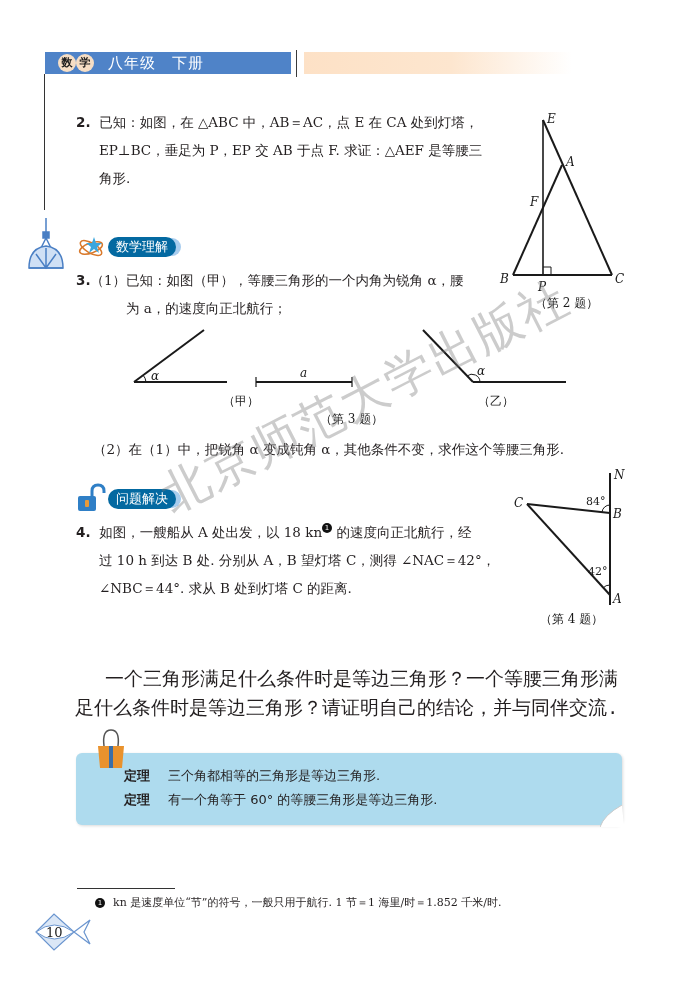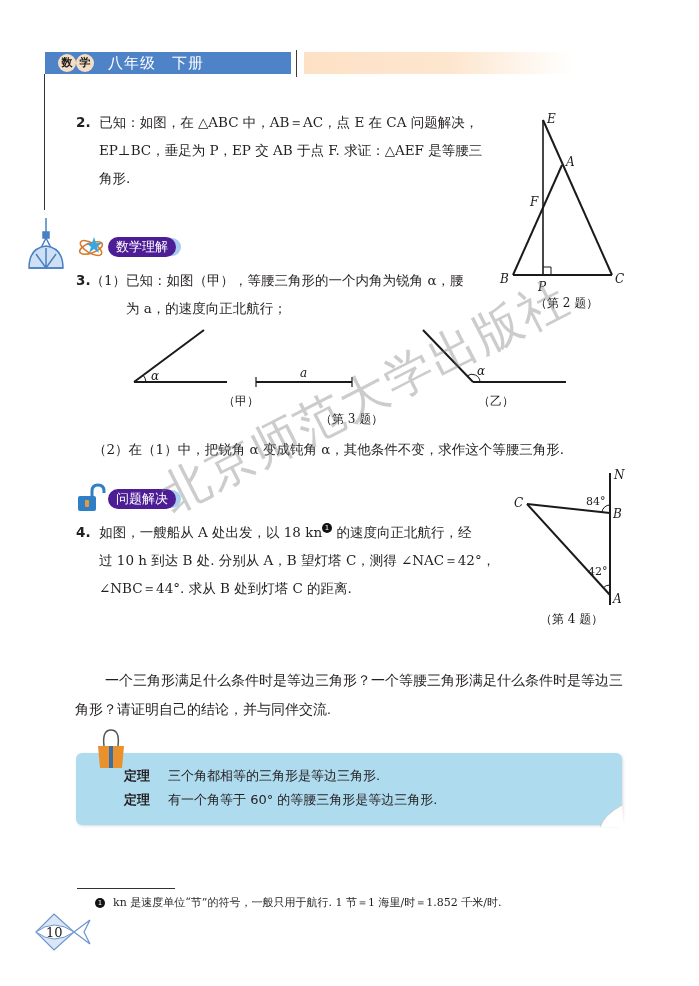--- a/index.html
+++ b/index.html
@@ -38,30 +38,30 @@
 
   
   .prob {
     font-size: 13.5px; line-height: 28px; color: #231f20;
     font-family: "DejaVu Serif", serif;
   }
   .prob b { font-family: "DejaVu Sans", sans-serif; }
 
   
   .badge {
-    height: 20px; border-radius: 10px; background: #4c1d95;
+    height: 20px; border-radius: 10px; background: #0369a1;
     color: #ffffff; font-size: 13px; line-height: 20px; padding: 0 8px;
     font-family: "DejaVu Sans", sans-serif;
     box-shadow: 6px 0 0 -1px #a9cdee;
   }
 
   
   .para {
-    left: 75px; top: 666px; width: 560px; font-size: 14px; line-height: 29px;
-    font-family: Liberation Sans, sans-serif; text-indent: 30px;
+    left: 75px; top: 666px; width: 560px; font-size: 19px; line-height: 29px;
+    font-family: Liberation Mono, monospace; text-indent: 30px;
   }
 
   
   .thm-box {
     left: 76px; top: 753px; width: 546px; height: 72px;
     background: #aedbee; border-radius: 6px;
     box-shadow: 1px 1px 3px rgba(0,0,0,0.15);
   }
   .thm-row { font-size: 13px; line-height: 24px; font-family: "DejaVu Sans", sans-serif; }
   .thm-row .kw { font-weight: bold; margin-right: 18px; }
@@ -94,21 +94,21 @@
 <div class="abs hdr-logo">
   <span>数</span>
   <span>学</span>
 </div>
 <div class="abs hdr-title">八年级　下册</div>
 <div class="abs hdr-sep"></div>
 <div class="abs hdr-fade"></div>
 <div class="abs margin-line"></div>
 
 <div class="abs prob" style="left:76px; top:108px; width:420px;">
-  <div><b>2.</b>&nbsp;&nbsp;<span>已知：如图，在 △ABC 中，AB＝AC，点 E 在 CA 问题解决，</span></div>
+  <div><b>2.</b>&nbsp;&nbsp;<span>已知：如图，在 △ABC 中，AB＝AC，点 E 在 CA 处到灯塔，</span></div>
   <div style="padding-left:23px;">EP⊥BC，垂足为 P，EP 交 AB 于点 F. 求证：△AEF 是等腰三</div>
   <div style="padding-left:23px;">角形.</div>
 </div>
 
 <svg class="abs" style="left:490px; top:105px;" width="150" height="210">
   <g stroke="#1a1a1a" stroke-width="2" fill="none">
     <line x1="23" y1="170" x2="122" y2="170"></line>
     <line x1="23" y1="170" x2="72" y2="60"></line>
     <line x1="53" y1="15" x2="122" y2="170"></line>
     <line x1="53" y1="15" x2="53" y2="170" stroke-width="1.6"></line>

